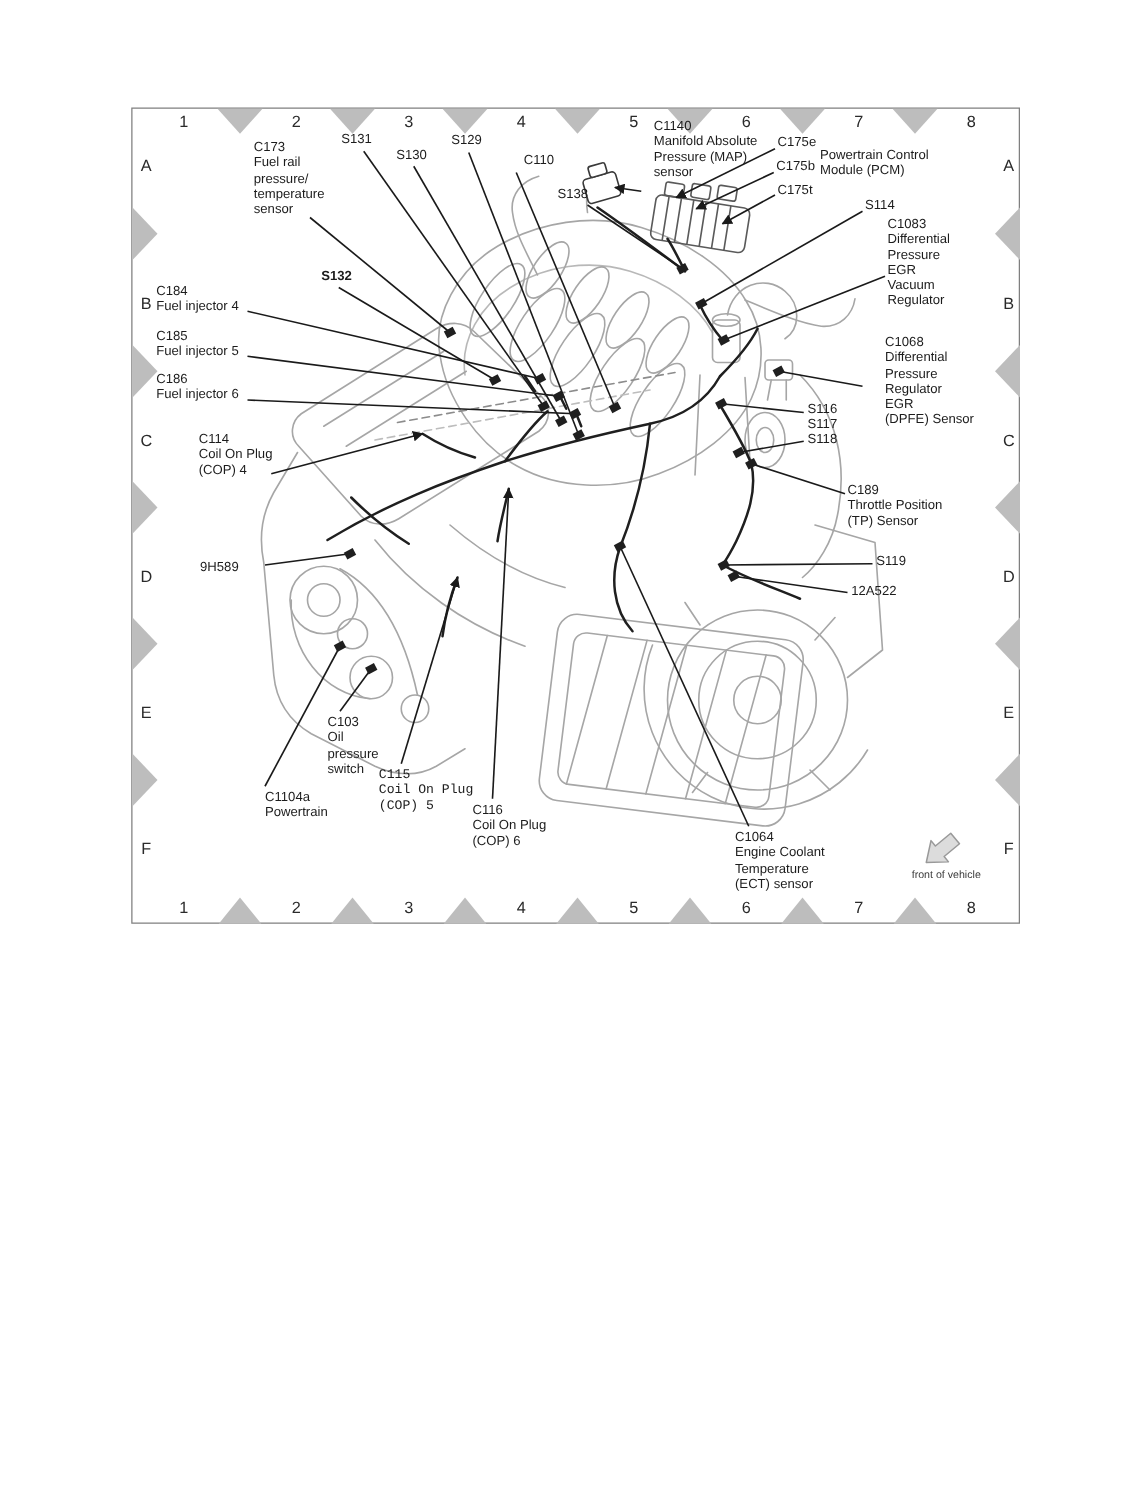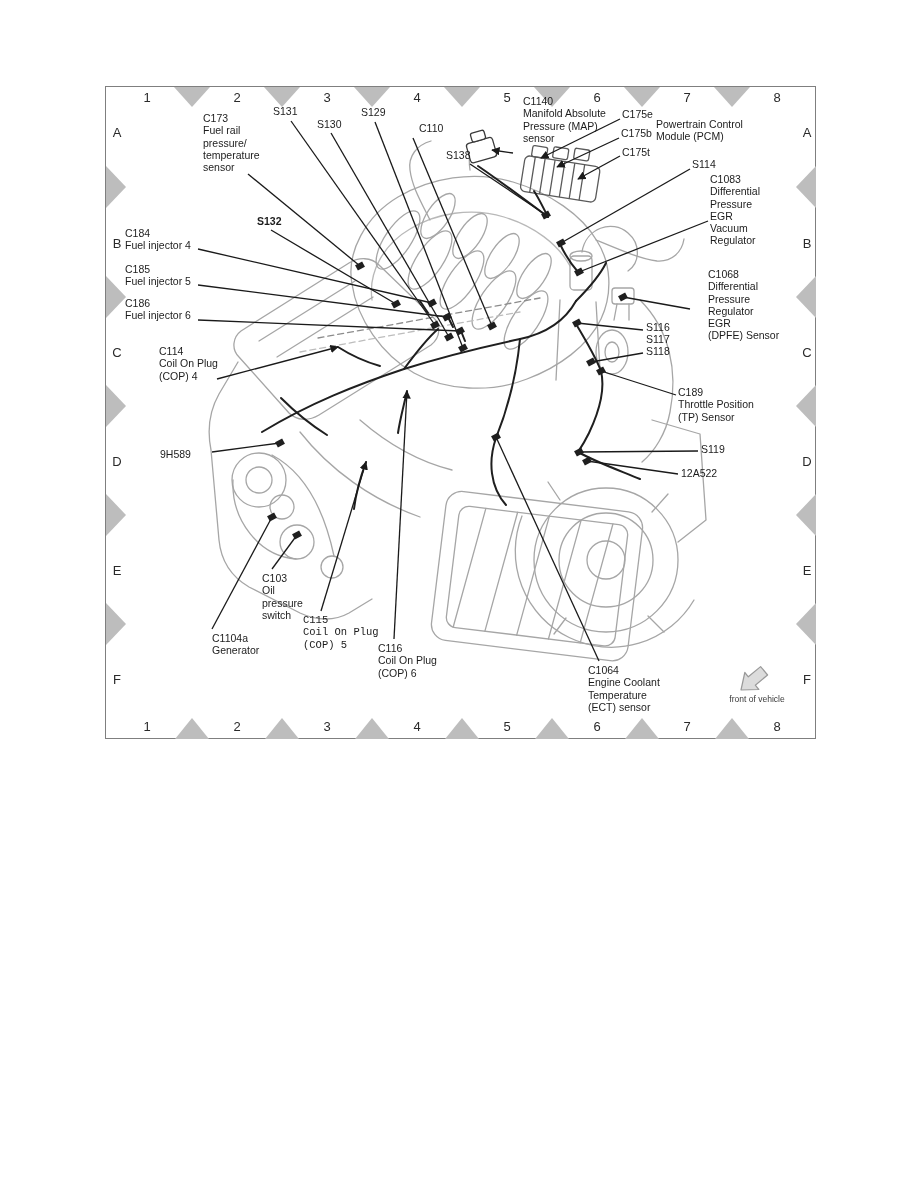--- a/index.html
+++ b/index.html
@@ -327,21 +327,21 @@
         <div>S132</div>
       </div>
       <div class="callout" style="left: 262px; top: 572px;">
         <div>C103</div>
         <div>Oil</div>
         <div>pressure</div>
         <div>switch</div>
       </div>
       <div class="callout" style="left: 172px; top: 632px; margin-left: 40px;">
         <div>C1104a</div>
-        <div>Generator</div>
+        <div>Powertrain</div>
       </div>
       <div class="callout" style="left: 303px; top: 614px; font-family: Liberation Mono, monospace;">
         <div>C115</div>
         <div>Coil On Plug</div>
         <div>(COP) 5</div>
       </div>
       <div class="callout" style="left: 378px; top: 642px;">
         <div>C116</div>
         <div>Coil On Plug</div>
         <div>(COP) 6</div>

